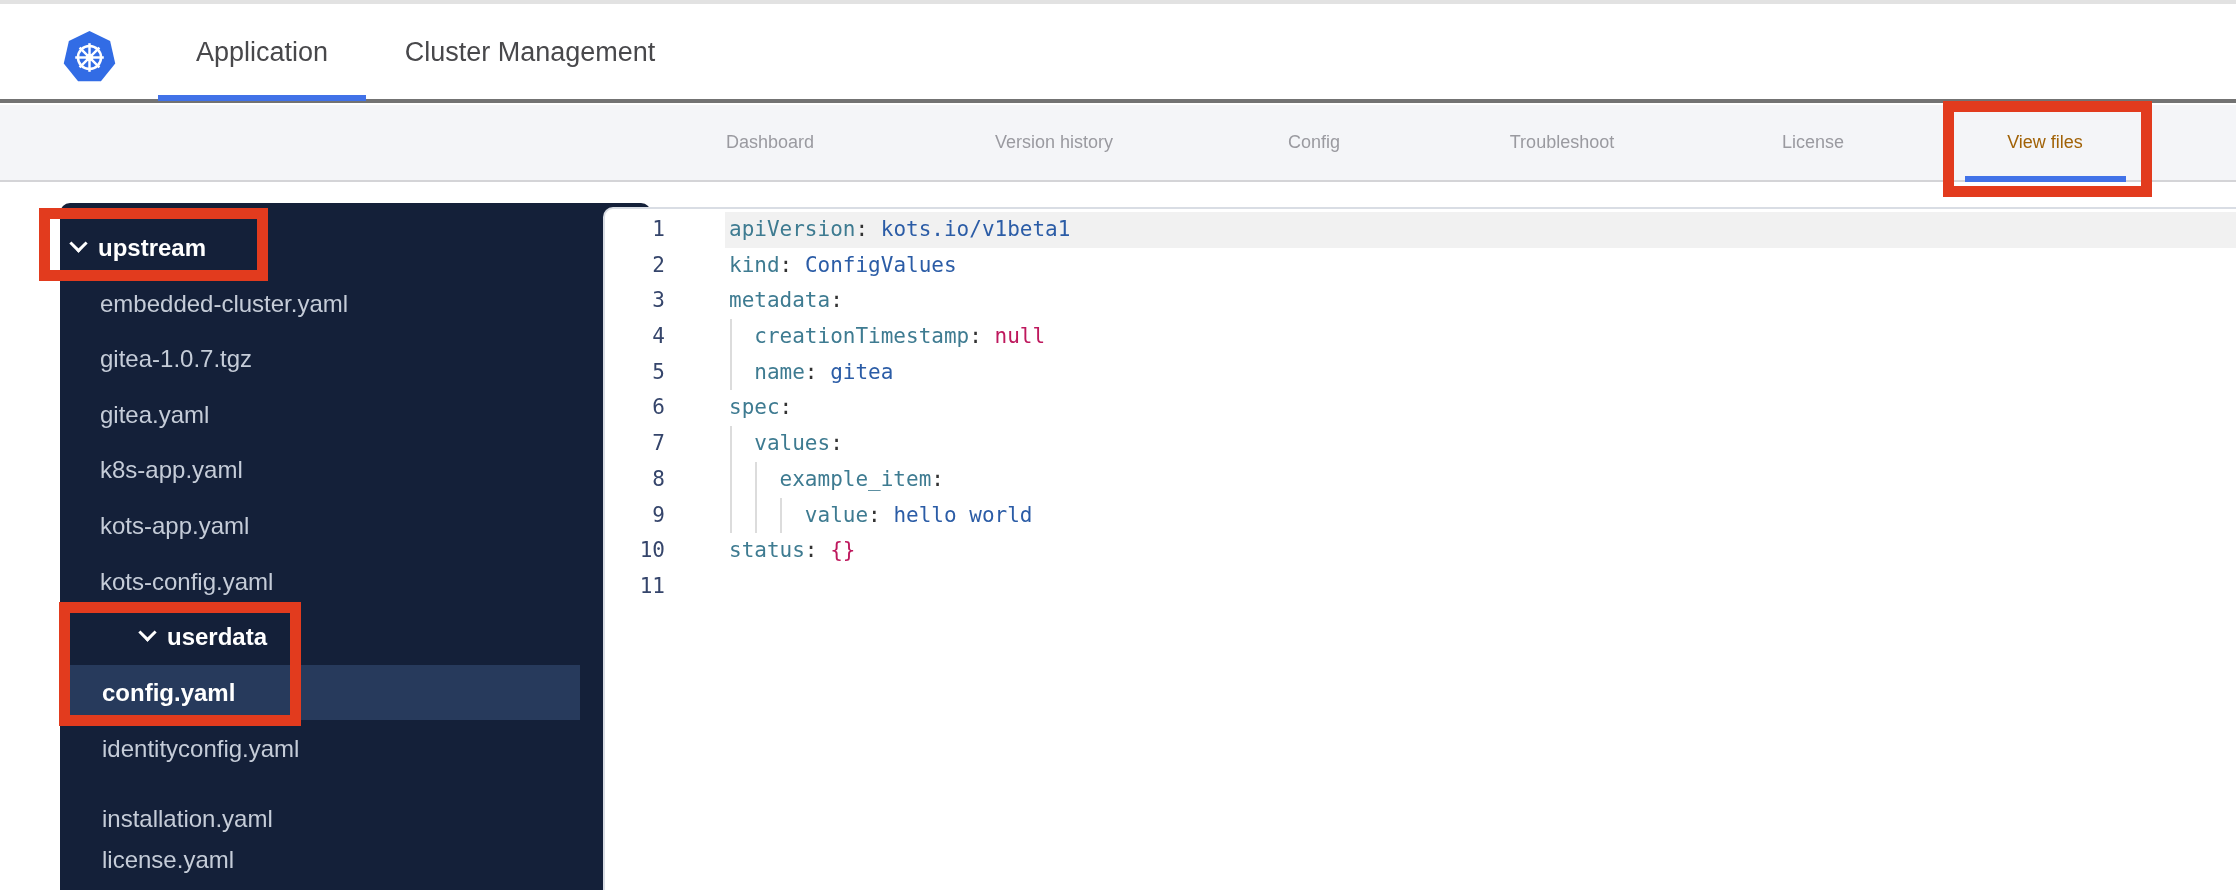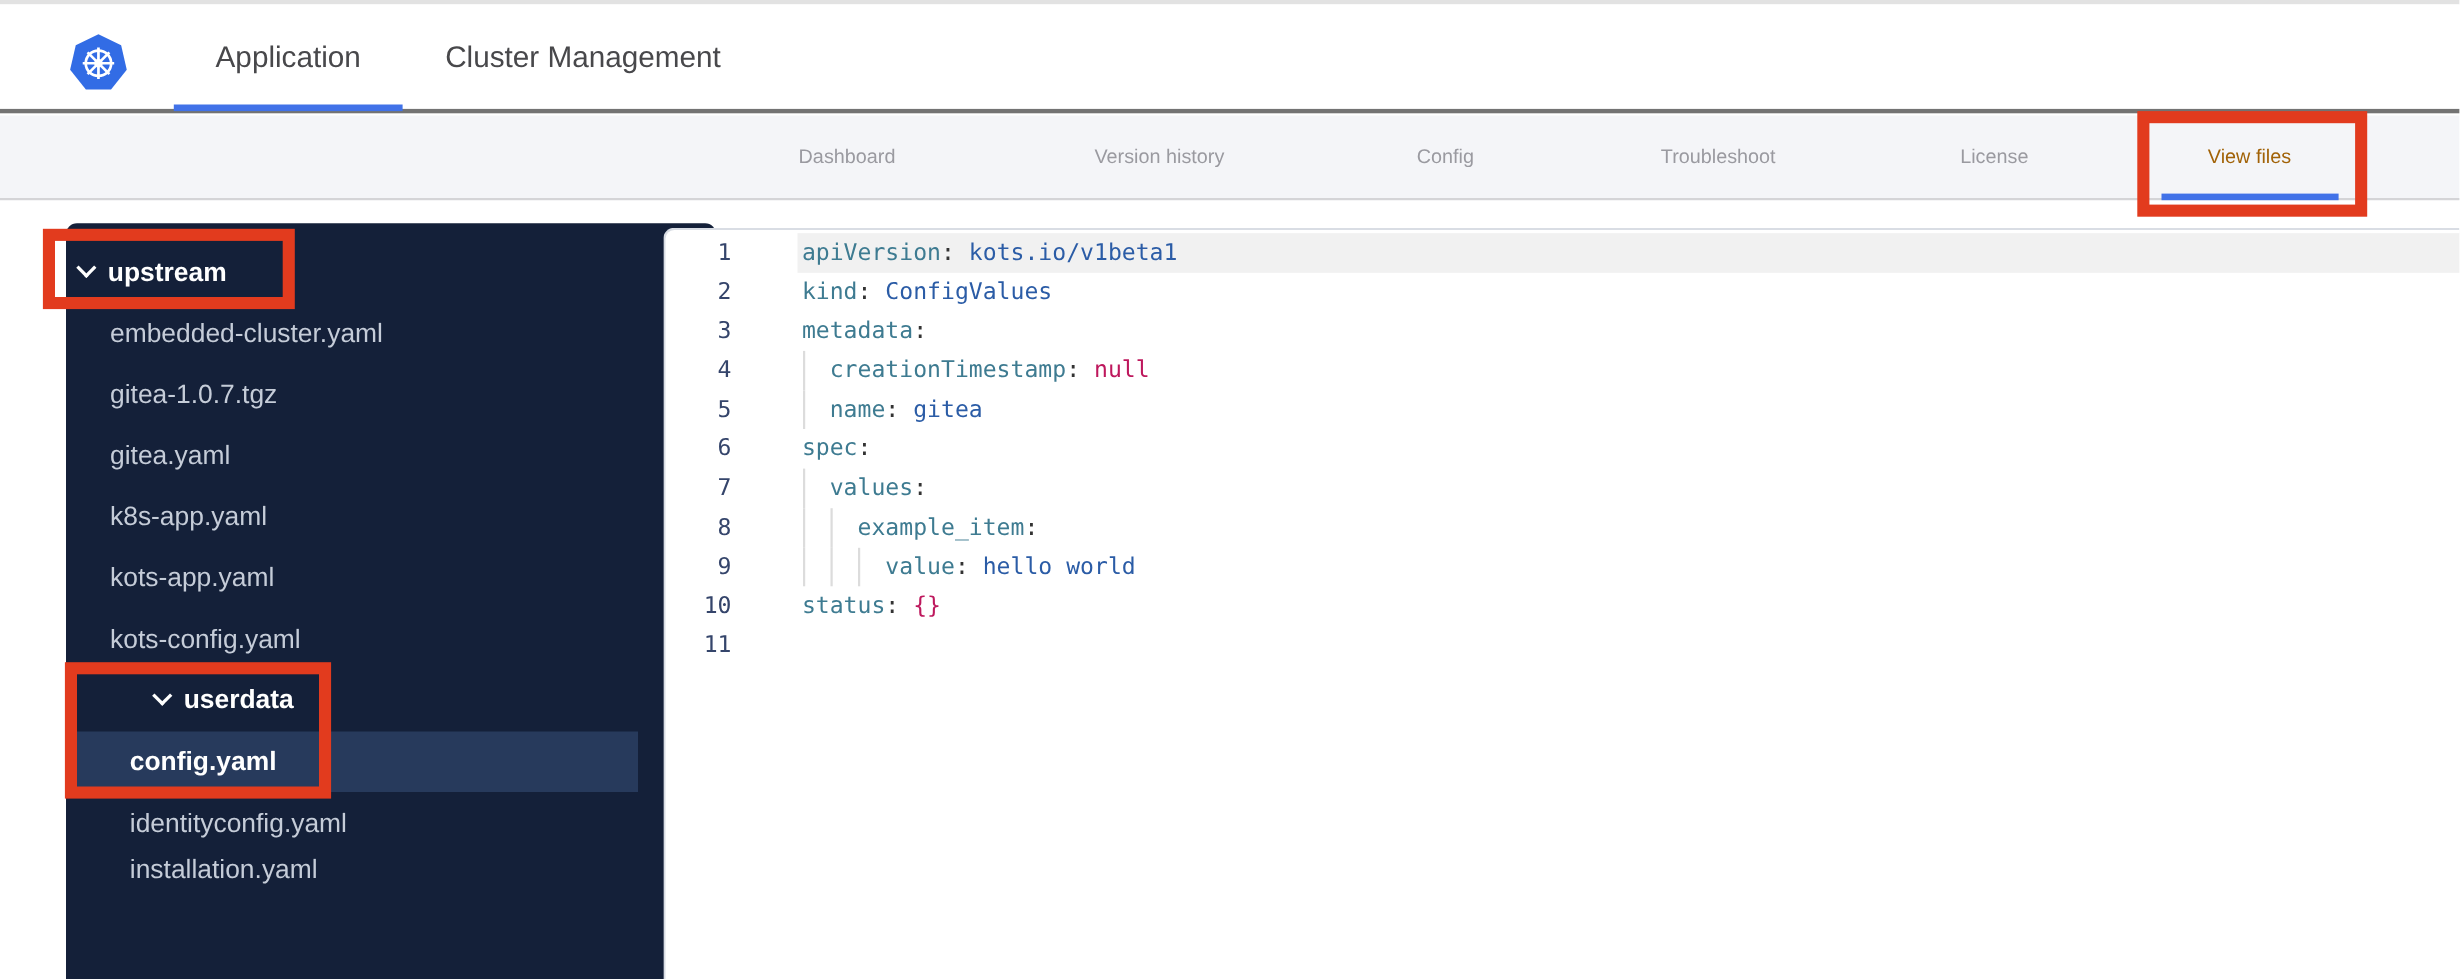--- a/index.html
+++ b/index.html
@@ -37,23 +37,23 @@
   .sidebar { position:absolute; left:60px; top:203px; width:591px; height:687px;
              background:#142039; border-radius:10px 10px 0 0; }
   .tree-row { position:absolute; left:0; width:520px; height:55px;
               display:flex; align-items:center; cursor:pointer; }
   .tree-row .label { font-size:24px; color:#c5ccd8; white-space:nowrap; }
   .tree-row.folder .label { color:#ffffff; font-weight:700; }
   .tree-row.selected { background:#273a5c; }
   .tree-row.selected .label { color:#ffffff; font-weight:700; }
   .r0  { top:17px; }  .r1 { top:73px; }  .r2 { top:128px; } .r3 { top:184px; }
   .r4  { top:239px; } .r5 { top:295px; } .r6 { top:351px; } .r7 { top:406px;margin-left:48px; }
-  .r8  { top:462px; } .r9 { top:518px; } .r10 { top:560px;align-items:center; } .r11 { top:629px; }
+  .r8  { top:462px; } .r9 { top:518px; } .r10 { top:588px;align-items:center; } .r11 { top:629px; }
   .ind1 { padding-left:40px; }          
-  .ind2 { padding-left:58px; }          
+  .ind2 { padding-left:42px; }          
   .fold1 { padding-left:12px; }         
   .fold2 { padding-left:33px; }         
   .chev { width:13px; height:13px; border-left:3px solid #fff; border-bottom:3px solid #fff;
           transform:rotate(-45deg); display:inline-block; margin-right:13px; margin-top:-8px; flex:none; }
 
   
   .editor { position:absolute; left:603px; top:207px; width:1633px; height:683px;
             background:#fff; border-left:2px solid #d9dde4; border-top:2px solid #d9dde4;
             border-radius:10px 0 0 0; padding-top:3px; cursor:text; }
   .code-line { display:flex; height:35.7px; line-height:35.7px;
@@ -138,20 +138,23 @@
     </div>
     <div class="tree-row ind2 selected r8">
       <span class="label">config.yaml</span>
     </div>
     <div class="tree-row ind2 r9">
       <span class="label">identityconfig.yaml</span>
     </div>
     <div class="tree-row ind2 r10">
       <span class="label">installation.yaml</span>
     </div>
+    <div class="tree-row ind2 r11">
+      <span class="label">license.yaml</span>
+    </div>
   </div>
 
   <div class="editor">
     <div>
         <div class="code-line active">
           <div class="gutter-num">1</div>
           <div class="code-text"><span class="tok-key">apiVersion</span><span class="tok-p">:</span><span class="tok-str"> kots.io/v1beta1</span></div>
         </div>
         <div class="code-line">
           <div class="gutter-num">2</div>

